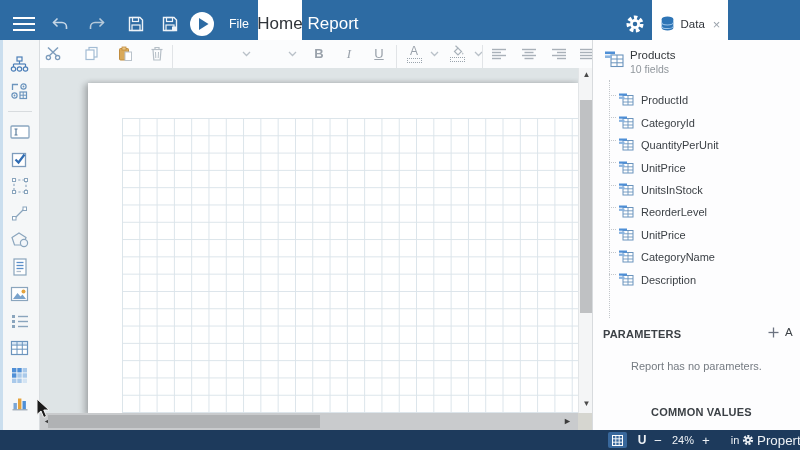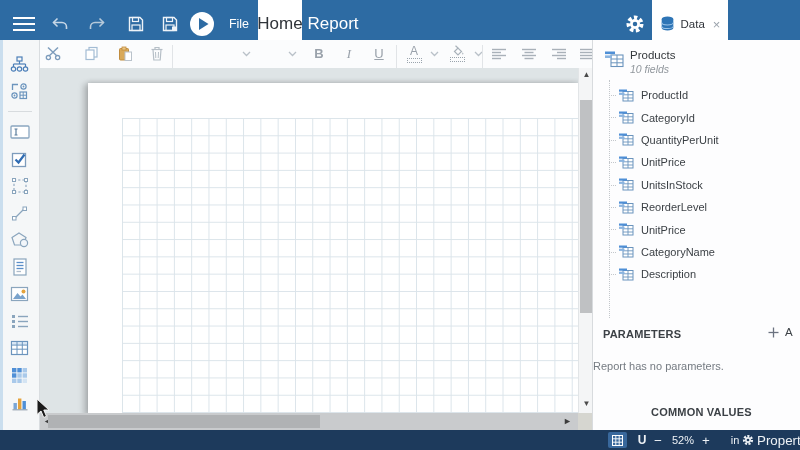--- a/index.html
+++ b/index.html
@@ -46,32 +46,32 @@
   .varr{position:absolute;left:0;width:15px;text-align:center;font-size:8px;color:#4a4a4a;line-height:10px;}
   .hscroll{position:absolute;left:40px;top:413px;width:538px;height:17px;background:#c9cbcd;}
   .hthumb{position:absolute;left:8px;top:2px;width:272px;height:13px;background:#b0b2b4;}
   .harr{position:absolute;top:3px;font-size:9px;color:#3c3c3c;line-height:11px;}
   .corner{position:absolute;left:578px;top:413px;width:22px;height:17px;background:#d6d6d0;}
   
   .panel{position:absolute;left:592px;top:40px;width:208px;height:390px;background:#fdfdfe;border-left:1px solid #d8dbde;box-sizing:border-box;}
   .dataset-row{position:absolute;left:3px;top:8px;width:100%;height:34px;}
   .dataset-row .dicon{position:absolute;left:9px;top:3px;}
   .dataset-row .dname{position:absolute;left:34px;top:1px;font-size:11.5px;color:#34383c;}
-  .dataset-row .dcount{position:absolute;left:34px;top:15px;font-size:10.5px;color:#90969c;font-style:italic;}
+  .dataset-row .dcount{position:absolute;left:34px;top:15px;font-size:10.5px;color:#90969c;}
   .tree{position:absolute;left:0;top:44px;width:100%;}
   .tree-guide{position:absolute;left:16px;top:-4px;height:238px;border-left:1px dotted #c3c7cb;}
-  .field-row{position:relative;height:22.4px;display:flex;align-items:center;padding-left:26px;gap:7px;}
+  .field-row{position:relative;height:22.4px;display:flex;align-items:flex-end;padding-left:26px;gap:7px;}
   .field-row:before{content:'';position:absolute;left:16px;top:11px;width:7px;border-top:1px dotted #c3c7cb;}
   .field-label{font-size:11px;color:#3a3f44;}
   .sect-head{position:absolute;left:10px;font-size:11px;font-weight:700;letter-spacing:.2px;color:#3c4146;}
   .params-head{top:288px;}
   .common-head{top:366px;margin-left:48px;}
   .add-btn{position:absolute;top:286px;left:175px;display:flex;align-items:center;gap:6px;background:none;border:none;padding:0;
            font-size:11.5px;color:#3c4146;white-space:nowrap;}
-  .empty-msg{position:absolute;top:320px;left:0;width:100%;font-size:11px;color:#757b82;}
+  .empty-msg{position:absolute;top:320px;left:0;width:100%;text-align:center;font-size:11px;color:#757b82;}
   
   .statusbar{position:absolute;left:0;top:430px;width:800px;height:20px;background:#1d3a5c;color:#eef2f6;font-size:11px;}
   .statusbar .si{position:absolute;top:0;height:20px;display:flex;align-items:center;justify-content:center;background:none;border:none;padding:0;color:#eef2f6;}
   .grid-btn{left:606px;width:22px;}
   .grid-btn .box{width:19px;height:16px;background:#39689c;border-radius:2px;display:flex;align-items:center;justify-content:center;}
   .snap{left:634px;width:16px;font-weight:700;font-size:12px;}
   .zo{left:652px;width:12px;}
   .zl{left:666px;width:34px;}
   .zi{left:700px;width:12px;}
   .units{left:726px;width:18px;}
@@ -558,21 +558,21 @@
           <rect x="0.5" y="0.5" width="10" height="10" fill="none" stroke="#fff" stroke-width="1"></rect>
           <line x1="3.8" y1="0.5" x2="3.8" y2="10.5" stroke="#fff" stroke-width=".9"></line>
           <line x1="7.2" y1="0.5" x2="7.2" y2="10.5" stroke="#fff" stroke-width=".9"></line>
           <line x1="0.5" y1="3.8" x2="10.5" y2="3.8" stroke="#fff" stroke-width=".9"></line>
           <line x1="0.5" y1="7.2" x2="10.5" y2="7.2" stroke="#fff" stroke-width=".9"></line>
         </svg>
       </span>
     </button>
     <button class="si snap">U</button>
     <button class="si zo">−</button>
-    <div class="si zl">52%</div>
+    <div class="si zl">24%</div>
     <button class="si zi">+</button>
     <div class="si units">in</div>
     <button class="si props">
       <svg width="12" height="12" viewBox="0 0 16 16">
         <circle cx="8" cy="8" r="5.2" fill="none" stroke="#eef2f6" stroke-width="3.2" stroke-dasharray="2.7 1.9"></circle>
         <circle cx="8" cy="8" r="4" fill="#eef2f6"></circle>
         <circle cx="8" cy="8" r="1.8" fill="#1d3a5c"></circle>
       </svg>
       <span>Properties</span>
     </button>

